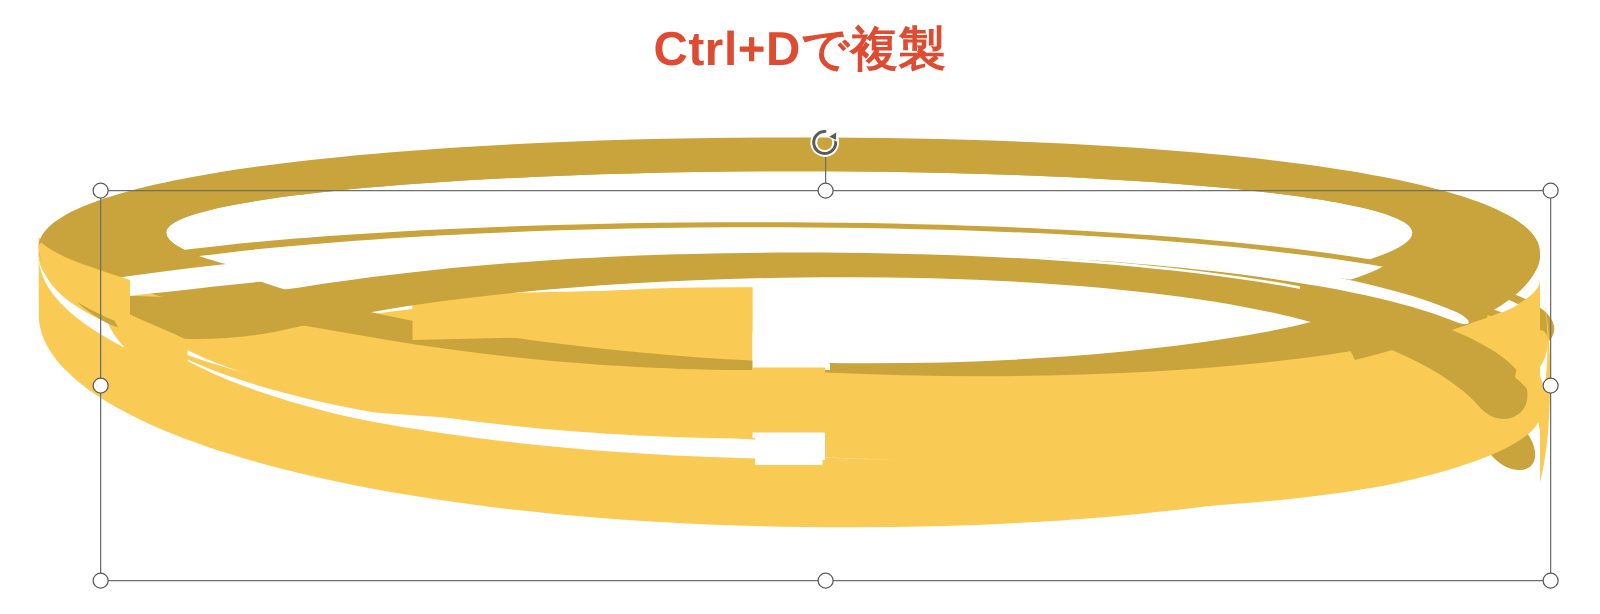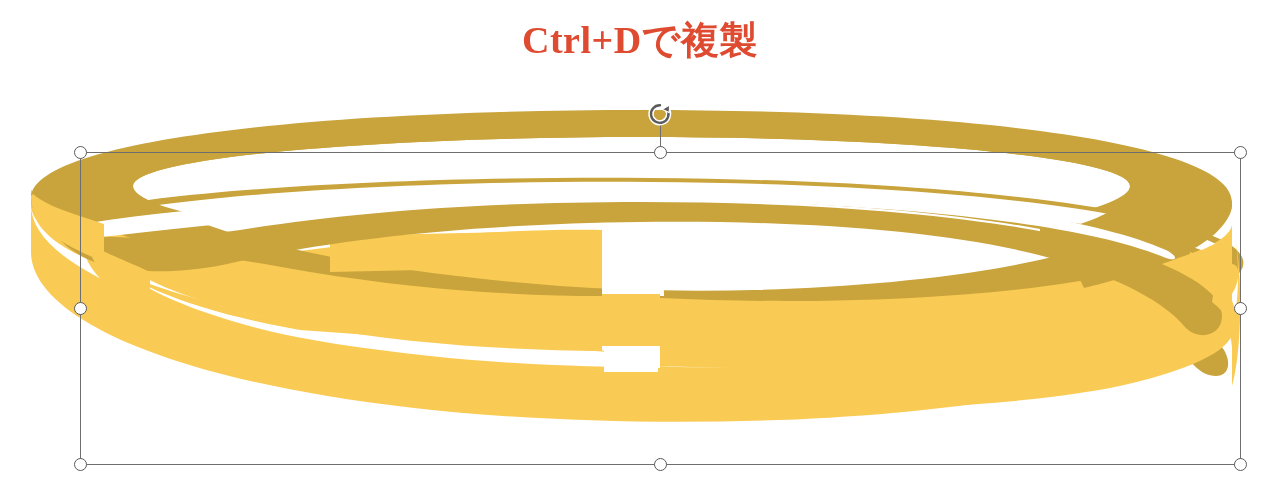--- a/index.html
+++ b/index.html
@@ -9,21 +9,20 @@
   }
   body {
     font-family: "Liberation Sans", sans-serif;
   }
   #slide {
     position: relative;
     width: 1264px;
     height: 491px;
     background: #ffffff;
     overflow: hidden;
-    font-family: Liberation Serif, serif;
   }
   
   #title {
     position: absolute;
     left: 0;
     top: 18px;
     width: 1280px;
     text-align: center;
     font-size: 38px;
     font-weight: bold;

